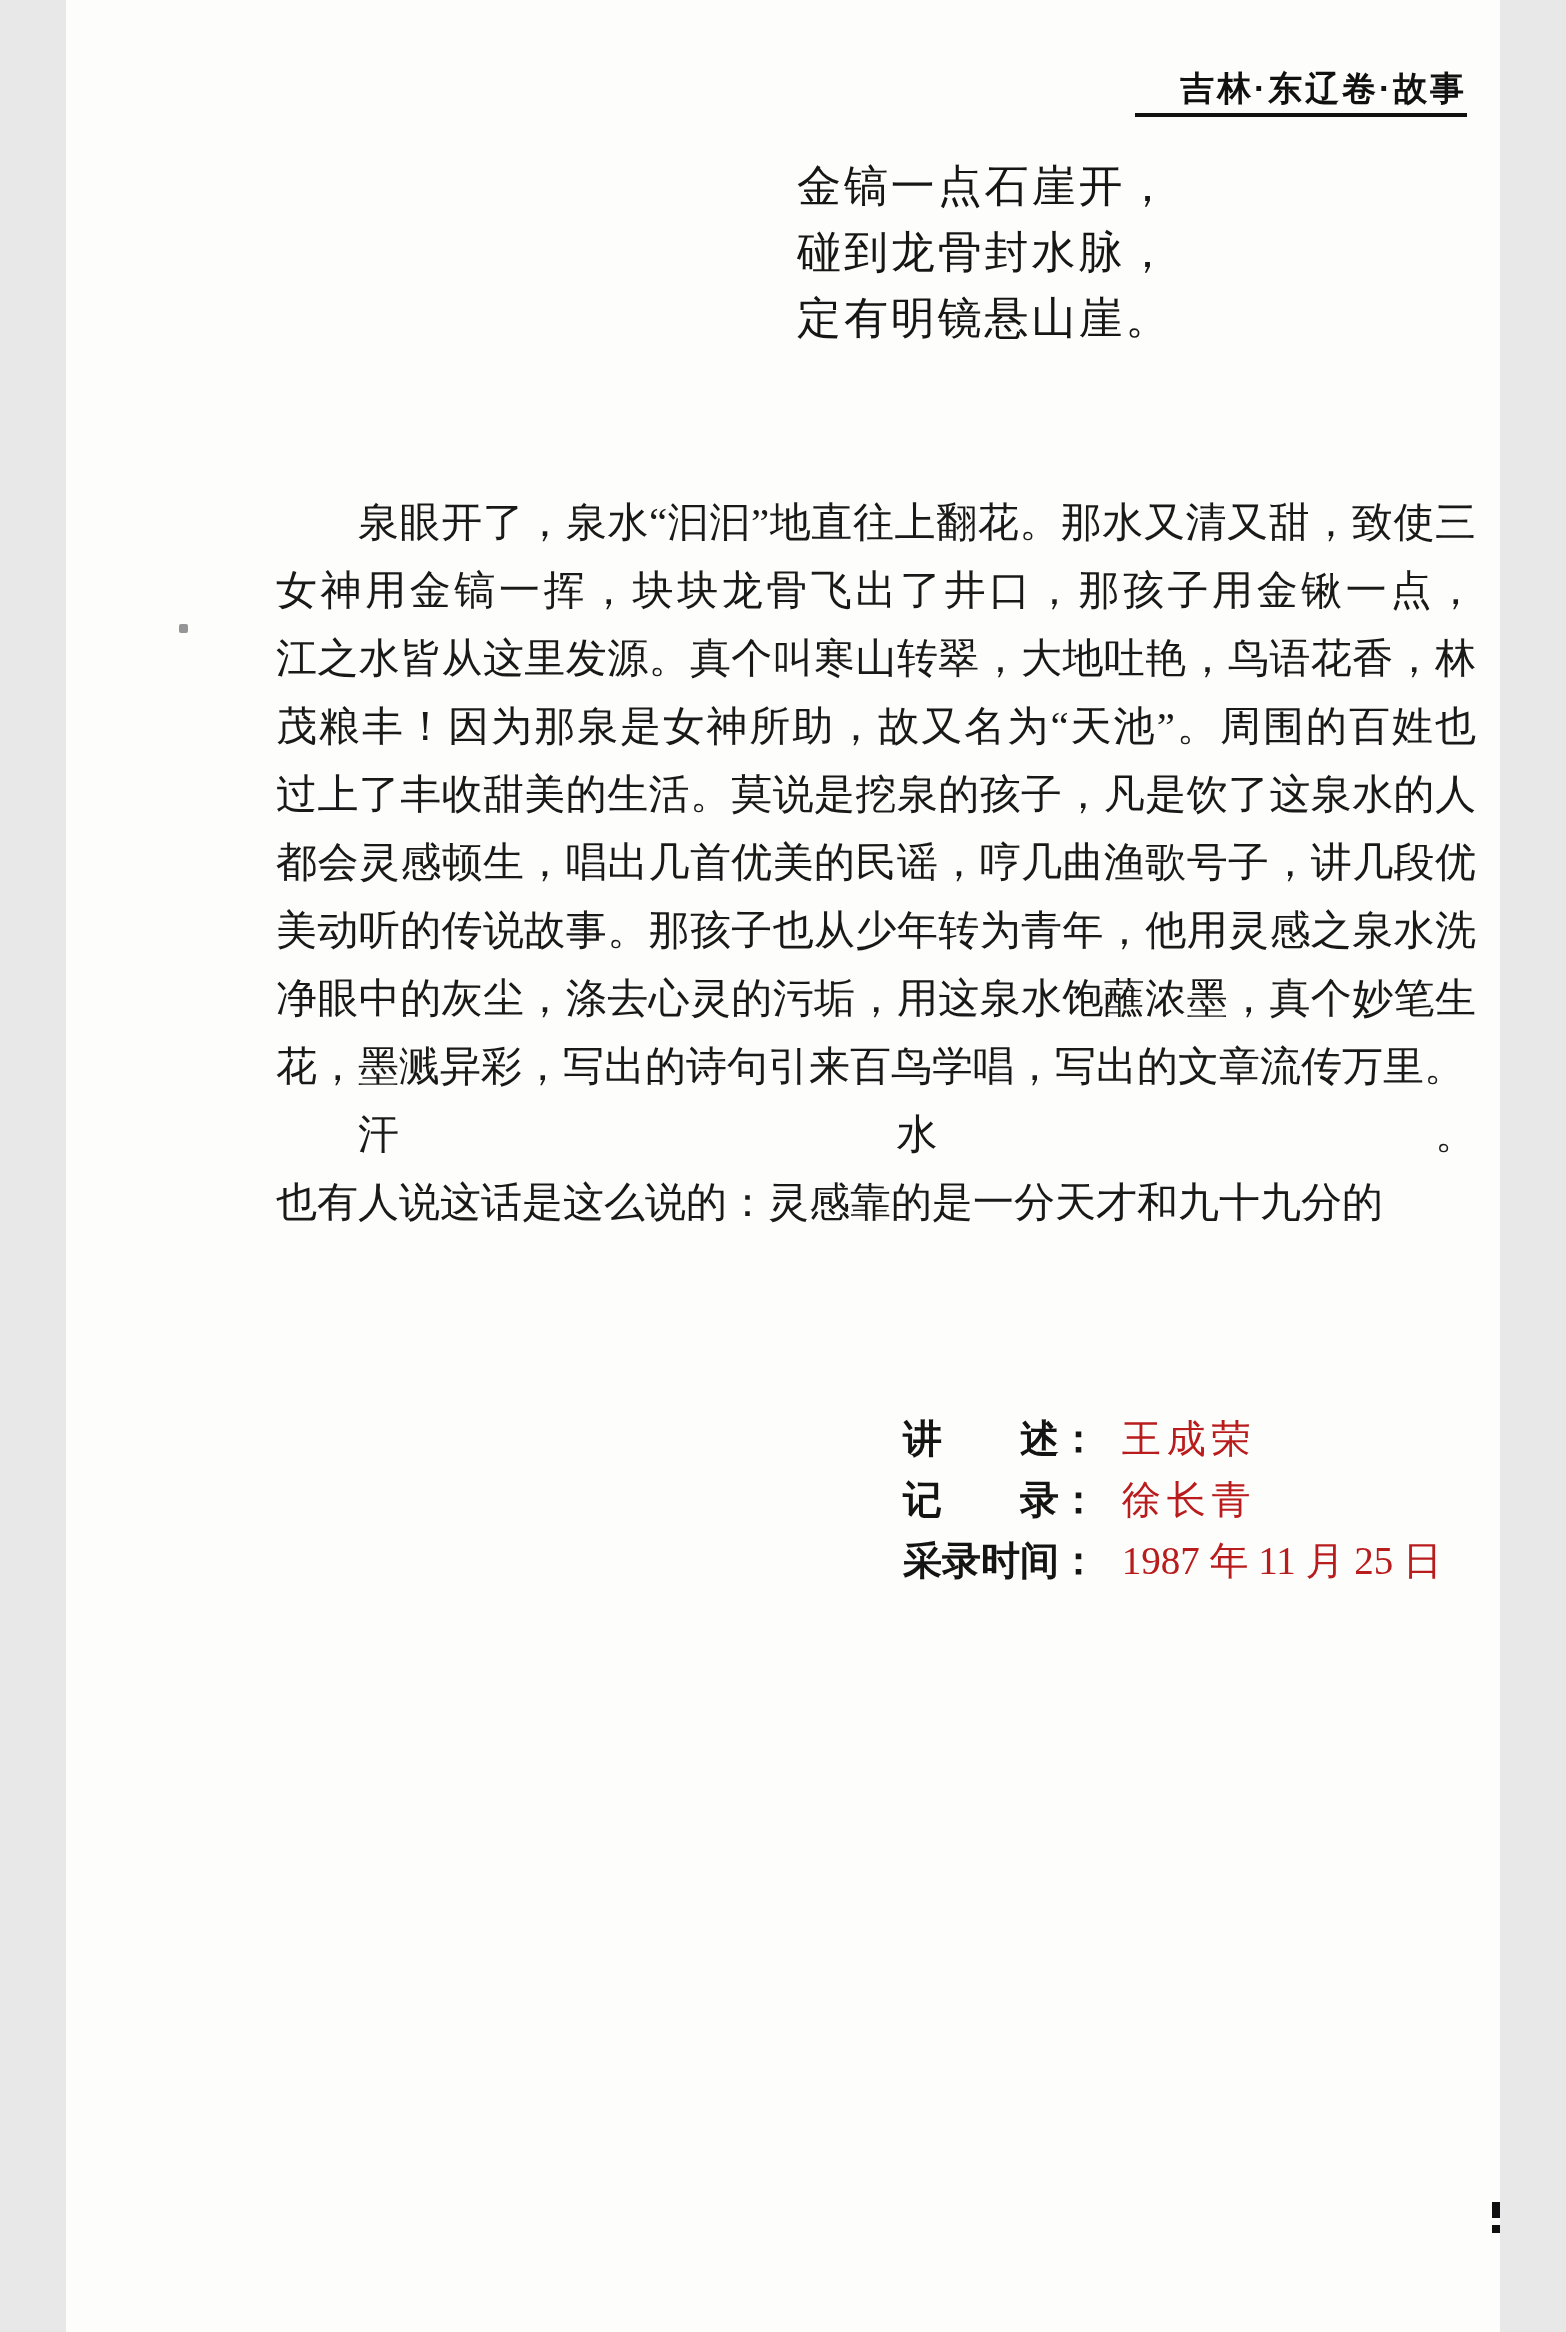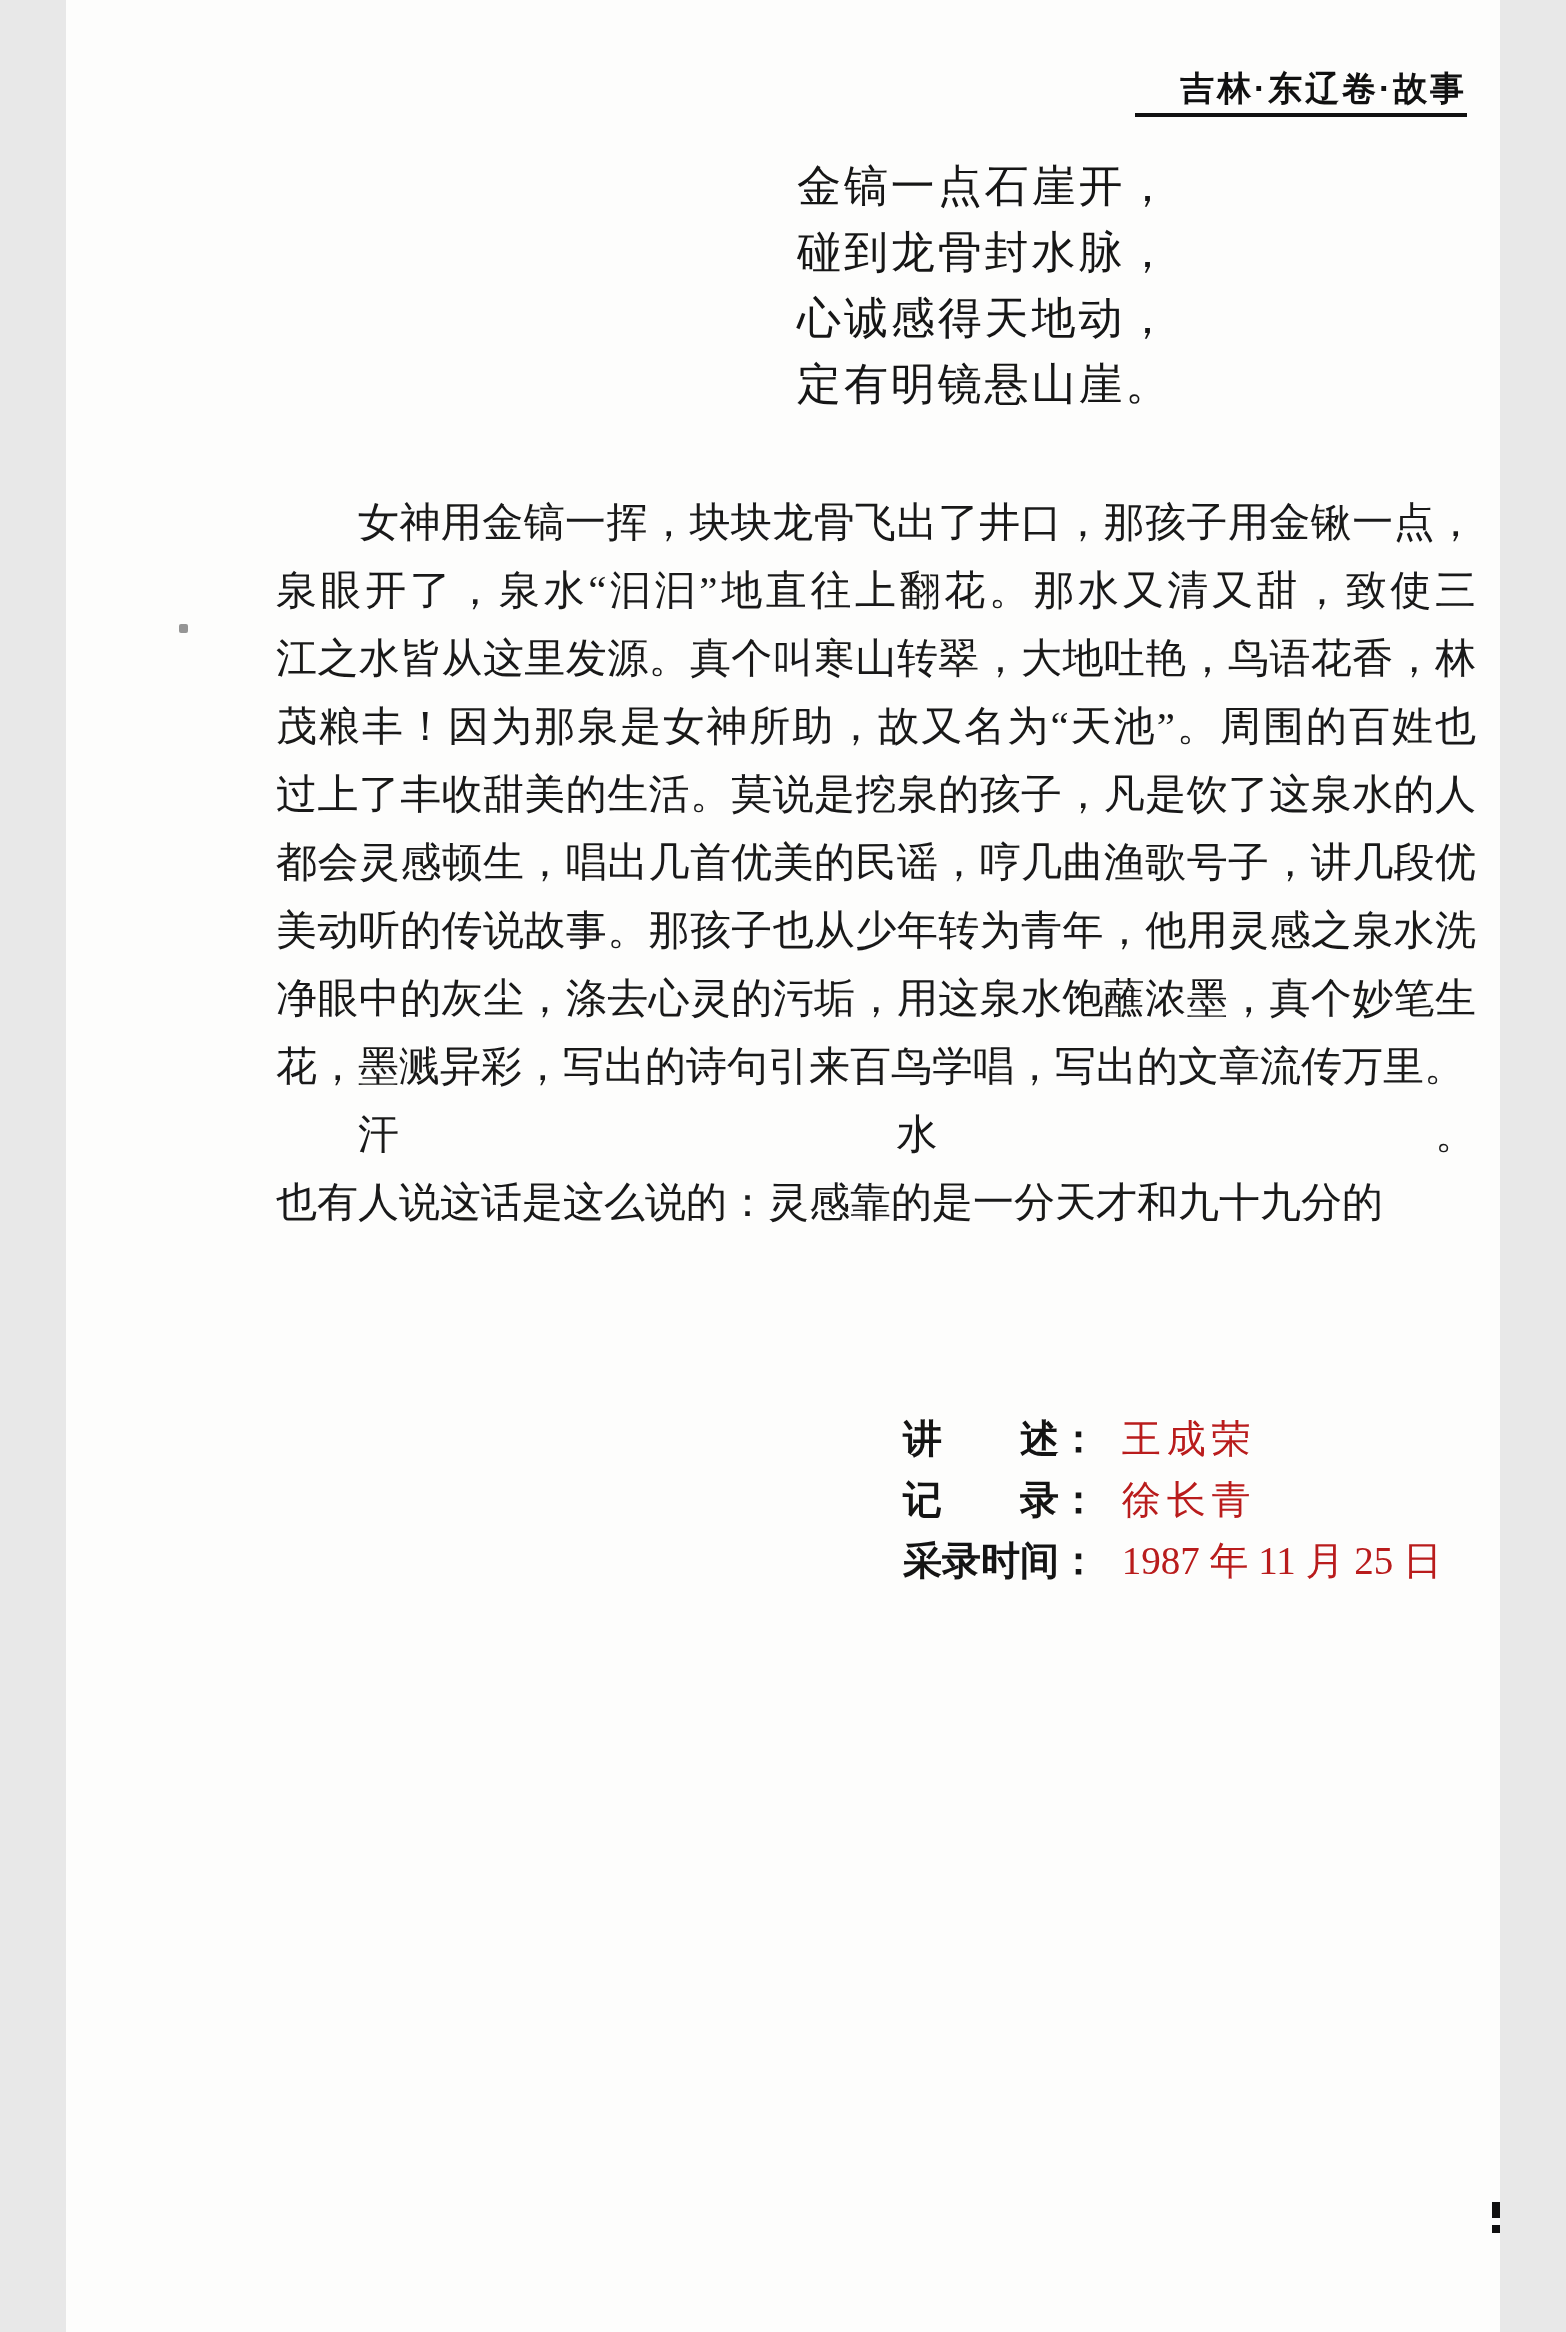--- a/index.html
+++ b/index.html
@@ -75,28 +75,27 @@
 <div class="page">
 
   <div class="header">
     <div class="header-title">吉林·东辽卷·故事</div>
     <div class="header-rule"></div>
   </div>
 
   <section class="poem">
       <div class="poem-line">金镐一点石崖开，</div>
       <div class="poem-line">碰到龙骨封水脉，</div>
-      <div class="poem-line">心诚感得天地动，</div>
       <div class="poem-line">定有明镜悬山崖。</div>
     </section>
 
   <section class="body-text">
     <div class="para">
+        <div class="line">泉眼开了，泉水“汩汩”地直往上翻花。那水又清又甜，致使三</div>
         <div class="line">女神用金镐一挥，块块龙骨飞出了井口，那孩子用金锹一点，</div>
-        <div class="line">泉眼开了，泉水“汩汩”地直往上翻花。那水又清又甜，致使三</div>
         <div class="line">江之水皆从这里发源。真个叫寒山转翠，大地吐艳，鸟语花香，林</div>
         <div class="line">茂粮丰！因为那泉是女神所助，故又名为“天池”。周围的百姓也</div>
         <div class="line">过上了丰收甜美的生活。莫说是挖泉的孩子，凡是饮了这泉水的人</div>
         <div class="line">都会灵感顿生，唱出几首优美的民谣，哼几曲渔歌号子，讲几段优</div>
         <div class="line">美动听的传说故事。那孩子也从少年转为青年，他用灵感之泉水洗</div>
         <div class="line">净眼中的灰尘，涤去心灵的污垢，用这泉水饱蘸浓墨，真个妙笔生</div>
         <div class="line">花，墨溅异彩，写出的诗句引来百鸟学唱，写出的文章流传万里。</div>
       </div>
     <div class="para">
         <div class="line">汗水。</div>

